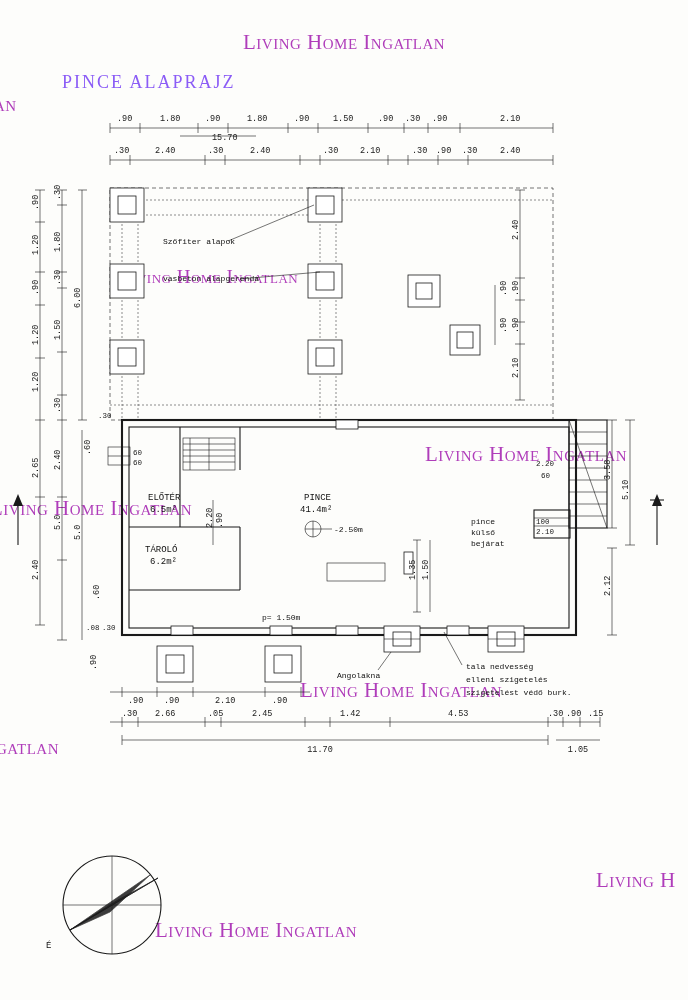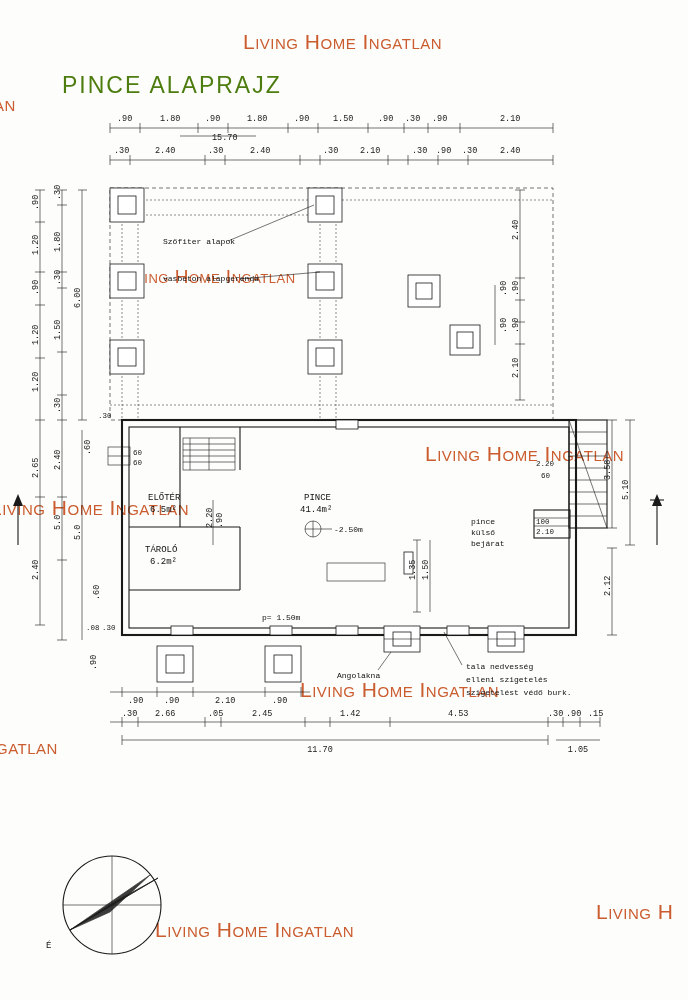--- a/index.html
+++ b/index.html
@@ -18,40 +18,40 @@
   #sheet {
     position: absolute;
     left: 0; top: 0;
     width: 688px;
     height: 1000px;
     background: #fdfdfb;
   }
   
   .wm {
     position: absolute;
-    font-family: Liberation Sans, sans-serif;
-    color: #c2410c;
+    font-family: Liberation Serif, serif;
+    color: #a21caf;
     opacity: 0.85;
     white-space: nowrap;
     letter-spacing: 0.5px;
     pointer-events: none;
     font-variant: small-caps;
   }
   .wm.big { font-size: 21px; }
   .wm.mid { font-size: 19px; }
 
   
   #plan-title {
     position: absolute;
     left: 62px;
     top: 72px;
-    font-family: Liberation Sans, sans-serif;
-    font-size: 23px;
+    font-family: Liberation Serif, serif;
+    font-size: 18px;
     letter-spacing: 2px;
-    color: #4d7c0f;
+    color: #8b5cf6;
   }
 
   
   #drawing {
     position: absolute;
     left: 0; top: 0;
   }
   .lbl {
     font-family: "Liberation Mono", monospace;
     font-size: 8.5px;
@@ -92,21 +92,21 @@
 <div id="sheet">
 
   <div id="plan-title">PINCE  ALAPRAJZ</div>
 
   <div class="wm big" style="left:243px; top:30px;">Living Home Ingatlan</div>
   <div class="wm mid" style="left:120px; top:266px;">Living Home Ingatlan</div>
   <div class="wm big" style="left:425px; top:442px;">Living Home Ingatlan</div>
   <div class="wm big" style="left:-10px; top:496px;">Living Home Ingatlan</div>
   <div class="wm big" style="left:300px; top:678px;">Living Home Ingatlan</div>
   <div class="wm big" style="left:-4px; top:735px;">gatlan</div>
-  <div class="wm big" style="left:596px; top:900px;">Living H</div>
+  <div class="wm big" style="left:596px; top:868px;">Living H</div>
   <div class="wm big" style="left:155px; top:918px;">Living Home Ingatlan</div>
   <div class="wm big" style="left:-6px; top:92px;">an</div>
 
   <svg id="drawing" width="688" height="1000" viewBox="0 0 688 1000">
 
     <g>
       <line class="ln thin" x1="110" y1="128" x2="553" y2="128"></line>
       <g stroke="#1a1a1a" stroke-width="0.6">
         <line x1="110" y1="123" x2="110" y2="133"></line>
         <line x1="140" y1="123" x2="140" y2="133"></line>

